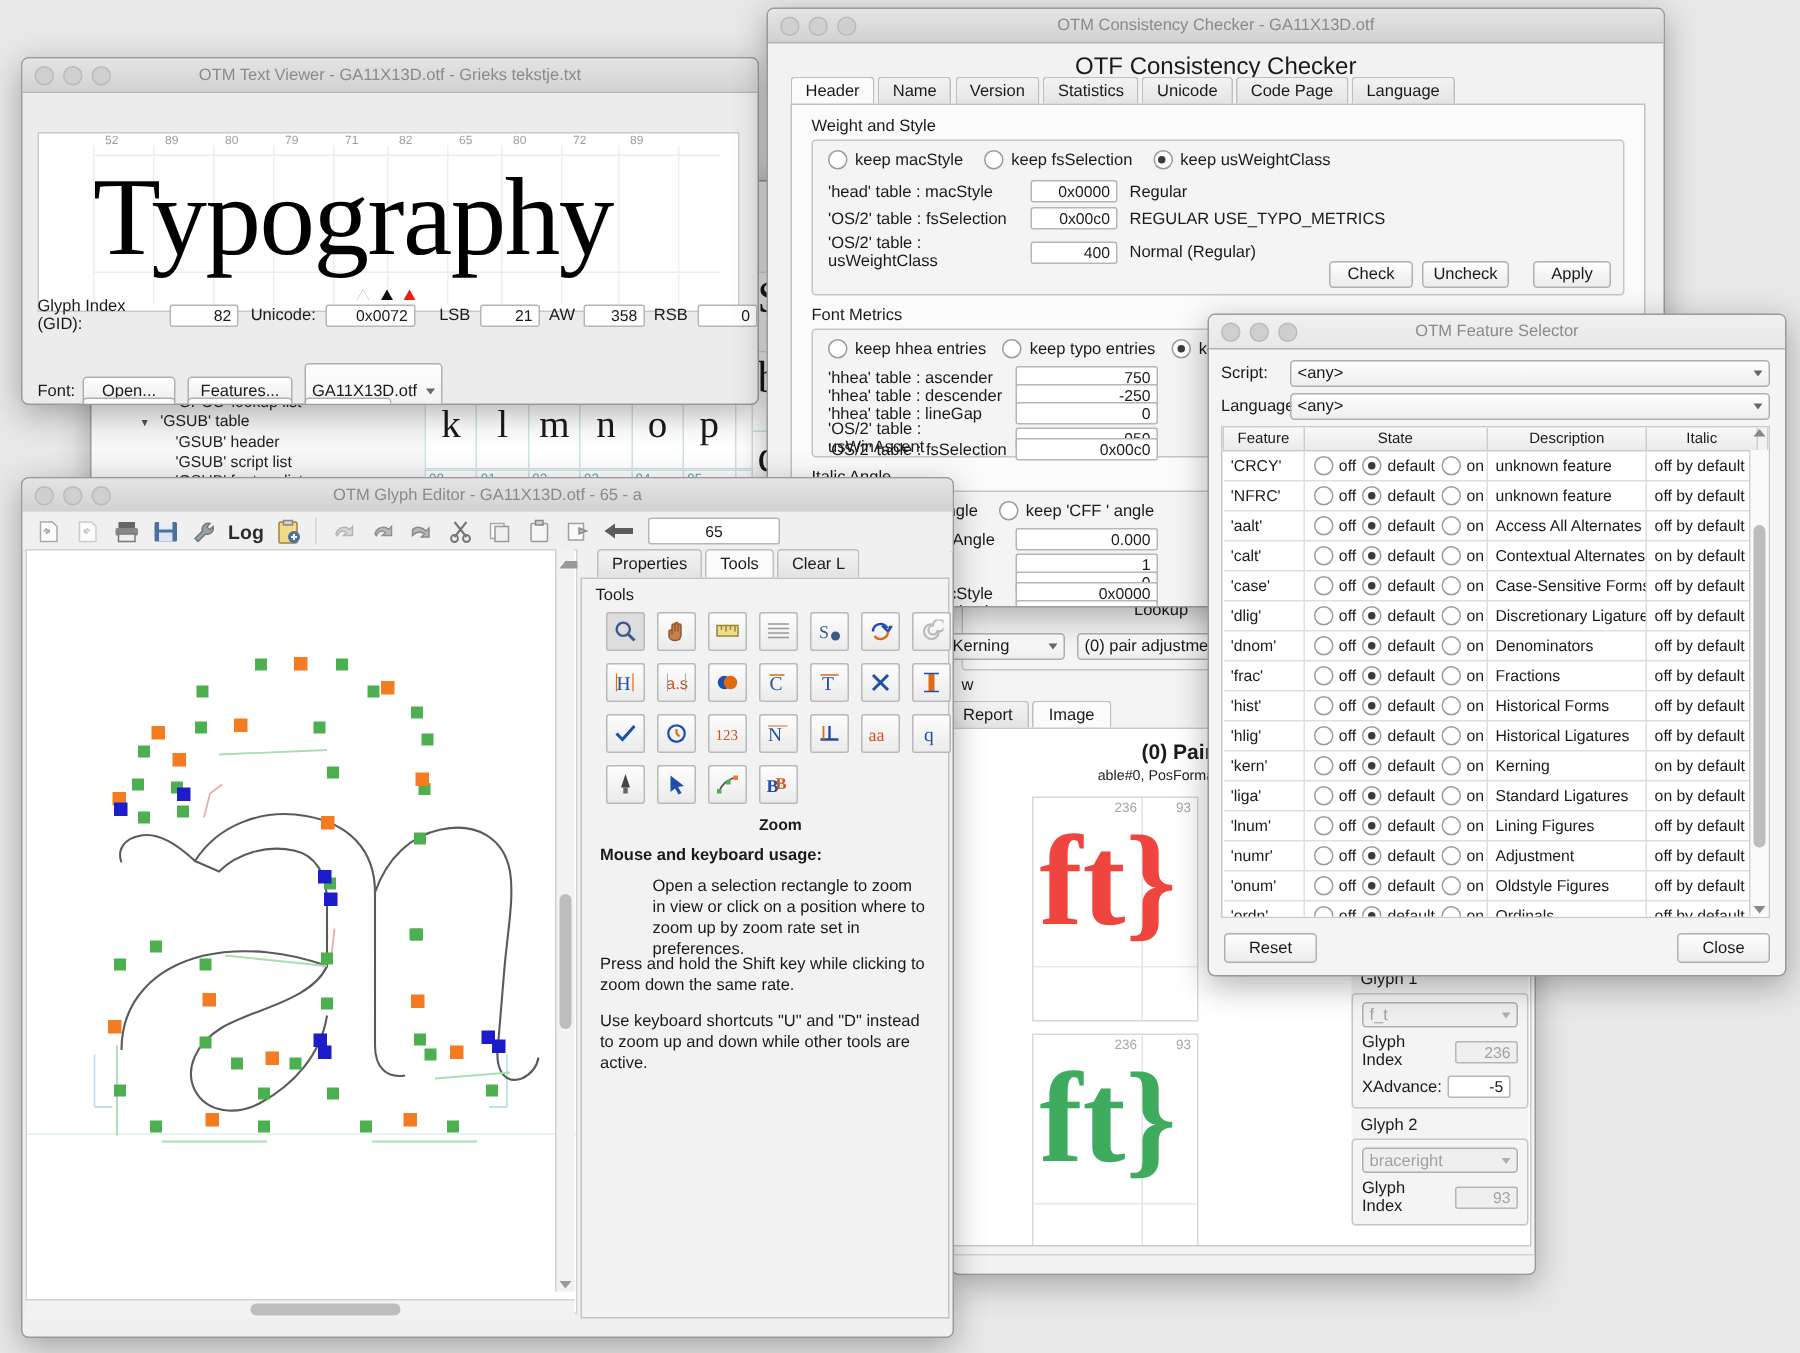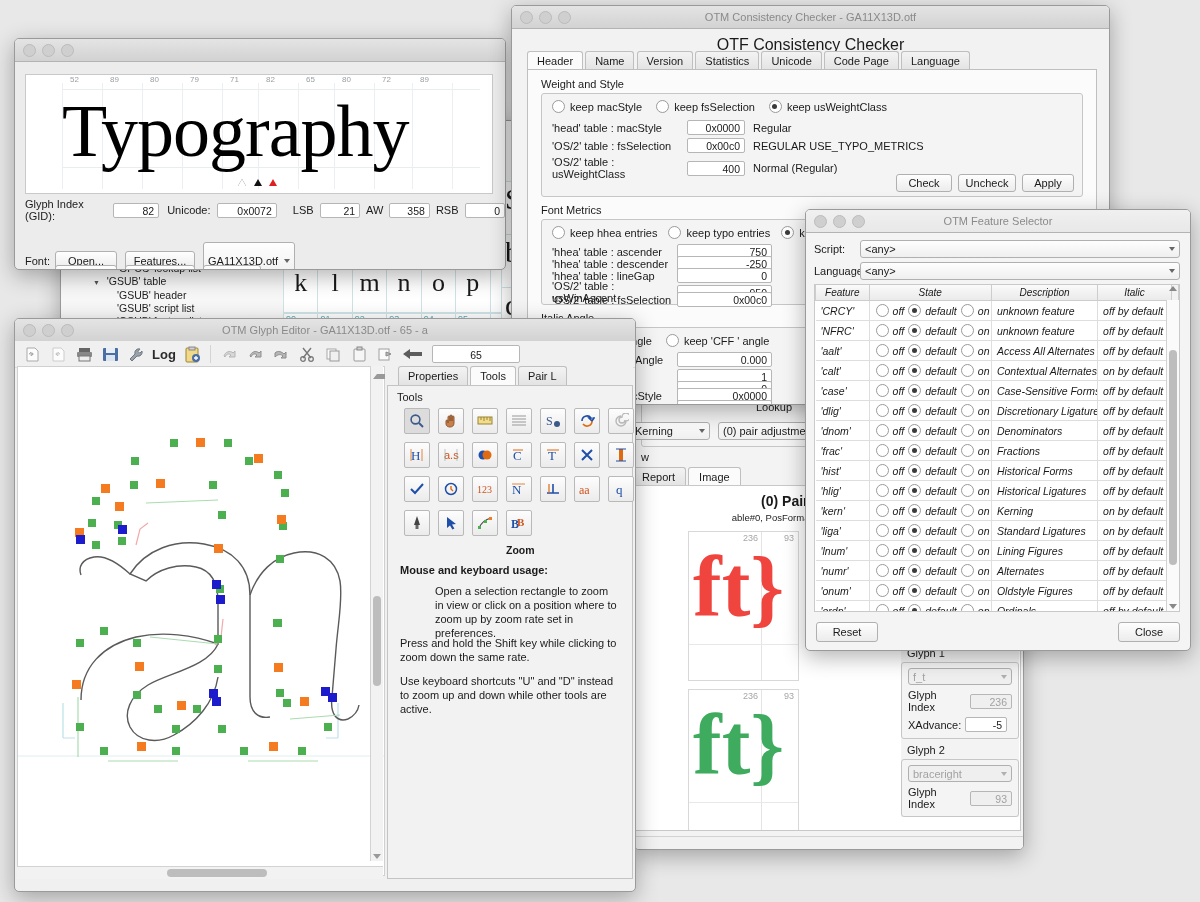--- a/index.html
+++ b/index.html
@@ -45,39 +45,39 @@
        vertical-align:-2px;flex:none;}
   .grp{border:1px solid #c6c6c6;border-radius:3px;background:#f4f4f4;}
   .row{display:flex;align-items:center;}
   .sb-v{position:absolute;width:12px;background:#f2f2f2;border-left:1px solid #d2d2d2;}
   .sb-h{position:absolute;height:12px;background:#f2f2f2;border-top:1px solid #d2d2d2;}
   .sb-thumb{position:absolute;background:#bdbdbd;border-radius:6px;}
   .tri{width:0;height:0;border-left:4px solid transparent;border-right:4px solid transparent;}
 
   
   #textviewer{left:14px;top:38px;width:490px;height:230px;}
-  #tv-canvas{position:absolute;left:10px;top:35px;width:466px;height:118px;
+  #tv-canvas{position:absolute;left:10px;top:49px;width:466px;height:118px;
      background:#fff;border:1px solid #c9c9c9;}
   .tv-cell{position:absolute;top:8px;bottom:4px;border-left:1px solid #eceff1;}
   .tv-num{position:absolute;top:0px;font-size:8px;color:#9aa0a4;}
   #tv-word{position:absolute;left:36px;top:2px;width:400px;
      font-family:"Liberation Serif","DejaVu Serif",serif;font-size:74px;
      line-height:108px;letter-spacing:-1px;color:#000;white-space:nowrap;}
   .tv-base{position:absolute;left:36px;right:12px;height:1px;background:#e9edee;}
 
   
   #checker{left:511px;top:5px;width:597px;height:398px;}
   #checker .tab{display:inline-block;padding:3px 9px;font-size:11px;
      border:1px solid #bfbfbf;border-bottom:none;border-radius:3px 3px 0 0;
      background:linear-gradient(#f3f3f3,#e3e3e3);margin-right:-1px;}
   #checker .tab.sel{background:#fbfbfb;}
 
   
   #featsel{left:805px;top:209px;width:384px;height:440px;}
-  .ftab{width:100%;border-collapse:collapse;font-size:10.5px;table-layout:fixed;font-style:italic;}
+  .ftab{width:100%;border-collapse:collapse;font-size:10.5px;table-layout:fixed;}
   .ftab th{background:linear-gradient(#fafafa,#eaeaea);border:1px solid #cdcdcd;
      border-top:none;font-weight:normal;font-size:10px;height:15px;padding:0;}
   .ftab td{border-bottom:1px solid #dedede;border-right:1px solid #dedede;
      height:19px;padding:0 5px;background:#fff;white-space:nowrap;overflow:hidden;}
   .ftab td.st{padding:0;}
   .stwrap{display:flex;align-items:center;gap:4px;padding-left:6px;font-size:10.5px;}
 
   
   #glypheditor{left:14px;top:318px;width:620px;height:572px;}
   #ge-canvas{position:absolute;left:2px;top:47px;width:366px;height:508px;
@@ -245,20 +245,21 @@
   <div class="sb-h" style="left:0;right:0;bottom:0;"></div>
 </div>
 
 <div class="win" id="textviewer">
   <div class="titlebar">
     <div class="tl-dots">
       <span class="dot"></span>
       <span class="dot"></span>
       <span class="dot"></span>
     </div>
+    <div class="tl-title">OTM Text Viewer - GA11X13D.otf - Grieks tekstje.txt</div>
   </div>
 
   <div id="tv-canvas">
     <div class="tv-base" style="top:14px;"></div>
     <div class="tv-base" style="top:92px;"></div>
     <div class="tv-cell" style="left:36px;"></div>
     <div class="tv-num" style="left:44px;">52</div>
     <div class="tv-cell" style="left:76px;"></div>
     <div class="tv-num" style="left:84px;">89</div>
     <div class="tv-cell" style="left:116px;"></div>
@@ -361,21 +362,21 @@
         <span style="margin-left:8px;">REGULAR USE_TYPO_METRICS</span>
       </div>
       <div class="row" style="position:absolute;left:10px;top:62px;width:540px;">
         <span style="width:135px;">'OS/2' table : usWeightClass</span>
         <span class="fld" style="width:58px;">400</span>
         <span style="margin-left:8px;">Normal (Regular)</span>
       </div>
       <div class="row" style="position:absolute;right:8px;top:80px;">
         <span class="btn" style="width:56px;height:18px;">Check</span>
         <span class="btn" style="width:58px;height:18px;margin-left:6px;">Uncheck</span>
-        <span class="btn" style="width:52px;height:18px;margin-left:6px;">Apply</span>
+        <span class="btn" style="width:52px;height:18px;margin-left:16px;">Apply</span>
       </div>
     </div>
 
     <div style="position:absolute;left:13px;top:134px;font-size:11px;">Font Metrics</div>
     <div class="grp" style="position:absolute;left:13px;top:149px;right:13px;height:84px;">
       <div class="row" style="position:absolute;left:10px;top:6px;">
         <span class="radio"></span>
         <span style="margin:0 11px 0 5px;">keep hhea entries</span>
         <span class="radio"></span>
         <span style="margin:0 11px 0 5px;">keep typo entries</span>
@@ -647,21 +648,21 @@
     <div style="position:absolute;bottom:2px;left:2px;border-left:4px solid transparent;border-right:4px solid transparent;border-top:5px solid #999;"></div>
   </div>
   <div class="sb-h" style="left:2px;width:366px;bottom:12px;">
     <div class="sb-thumb" style="top:2px;left:150px;width:100px;height:8px;"></div>
   </div>
 
   <div style="position:absolute;left:370px;top:47px;right:2px;bottom:12px;background:#f0f0f0;">
     <div style="position:absolute;left:13px;top:0;">
       <span style="display:inline-block;padding:3px 9px;font-size:11px;border:1px solid #bfbfbf;border-bottom:none;border-radius:3px 3px 0 0;background:linear-gradient(#f3f3f3,#e3e3e3);">Properties</span>
       <span style="display:inline-block;padding:3px 9px;font-size:11px;border:1px solid #bfbfbf;border-bottom:none;border-radius:3px 3px 0 0;background:#fbfbfb;margin-left:-1px;">Tools</span>
-      <span style="display:inline-block;padding:3px 9px;font-size:11px;border:1px solid #bfbfbf;border-bottom:none;border-radius:3px 3px 0 0;background:linear-gradient(#f3f3f3,#e3e3e3);margin-left:-1px;">Pair L</span>
+      <span style="display:inline-block;padding:3px 9px;font-size:11px;border:1px solid #bfbfbf;border-bottom:none;border-radius:3px 3px 0 0;background:linear-gradient(#f3f3f3,#e3e3e3);margin-left:-1px;">Clear L</span>
     </div>
     <div style="position:absolute;left:2px;top:19px;right:0;bottom:0;background:#f2f2f2;border:1px solid #c4c4c4;">
       <div style="position:absolute;left:9px;top:5px;font-size:11px;">Tools</div>
 
       <div style="position:absolute;left:16px;top:22px;display:grid;grid-template-columns:repeat(7,34px);grid-auto-rows:34px;">
         <div class="toolcell" style="background:#dcdcdc;">
             <svg width="16" height="16" viewBox="0 0 16 16">
               <circle cx="6.5" cy="6.5" r="4.4" fill="none" stroke="#3b5a8a" stroke-width="1.6"></circle>
               <path d="M10 10l4 4" stroke="#3b5a8a" stroke-width="2"></path>
             </svg>
@@ -1069,21 +1070,21 @@
             <td class="st">
               <div class="stwrap">
                 <span class="radio "></span>
                 <span>off</span>
                 <span class="radio on"></span>
                 <span>default</span>
                 <span class="radio "></span>
                 <span>on</span>
               </div>
             </td>
-            <td>Alternates</td>
+            <td>Adjustment</td>
             <td>off by default</td>
             <td style="background:#fff;"></td>
           </tr>
           <tr>
             <td>'onum'</td>
             <td class="st">
               <div class="stwrap">
                 <span class="radio "></span>
                 <span>off</span>
                 <span class="radio on"></span>

